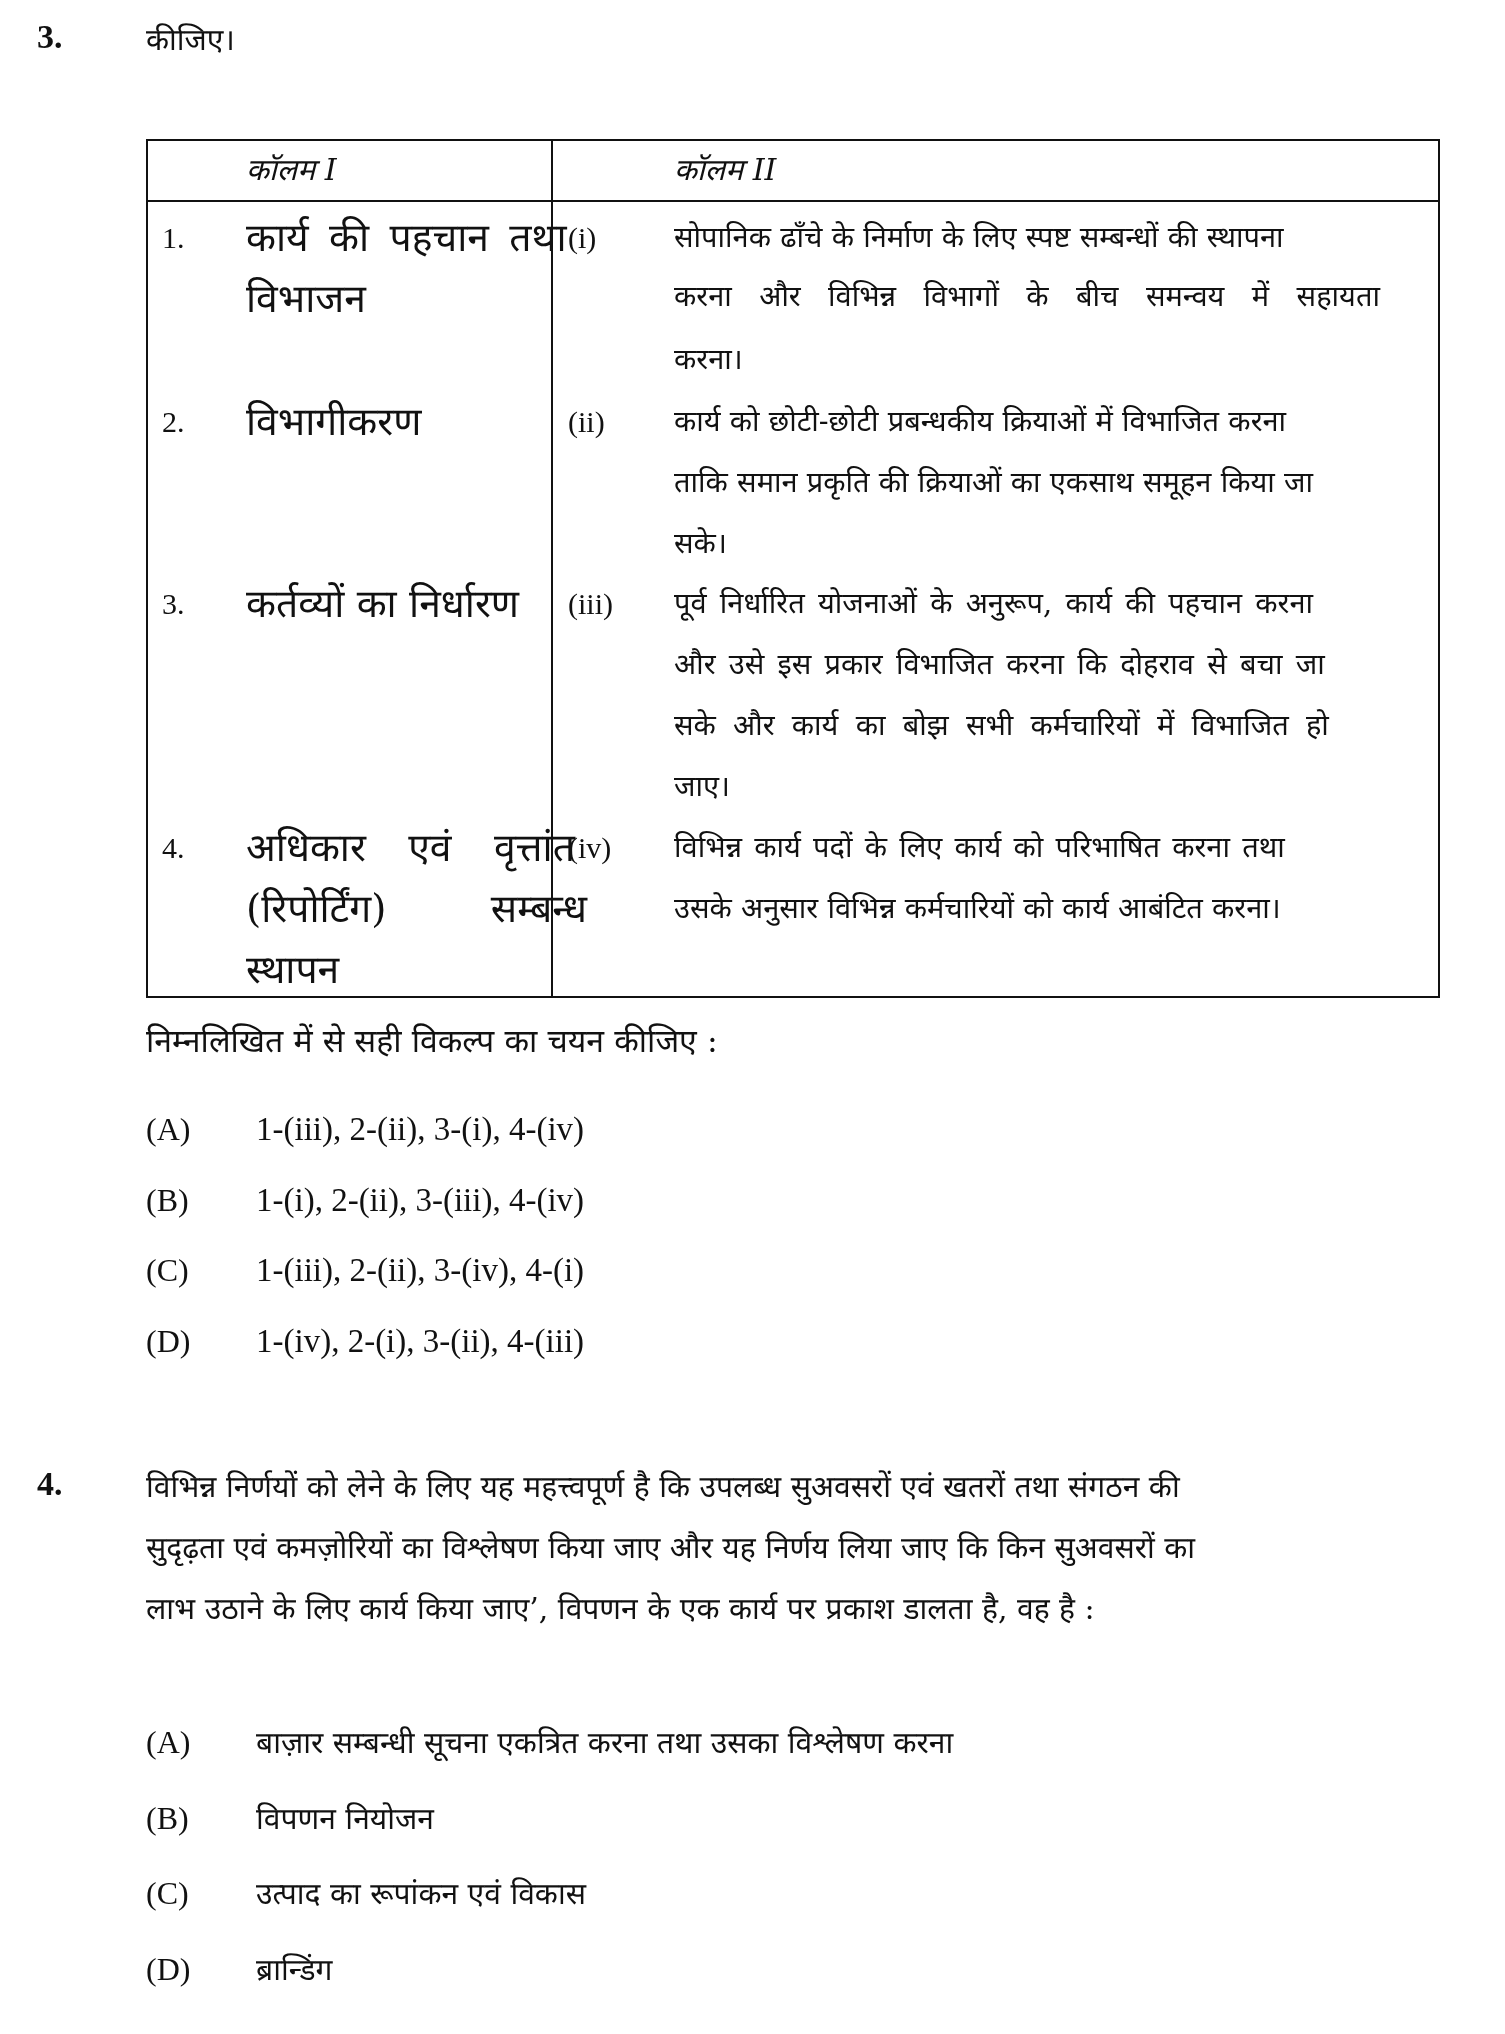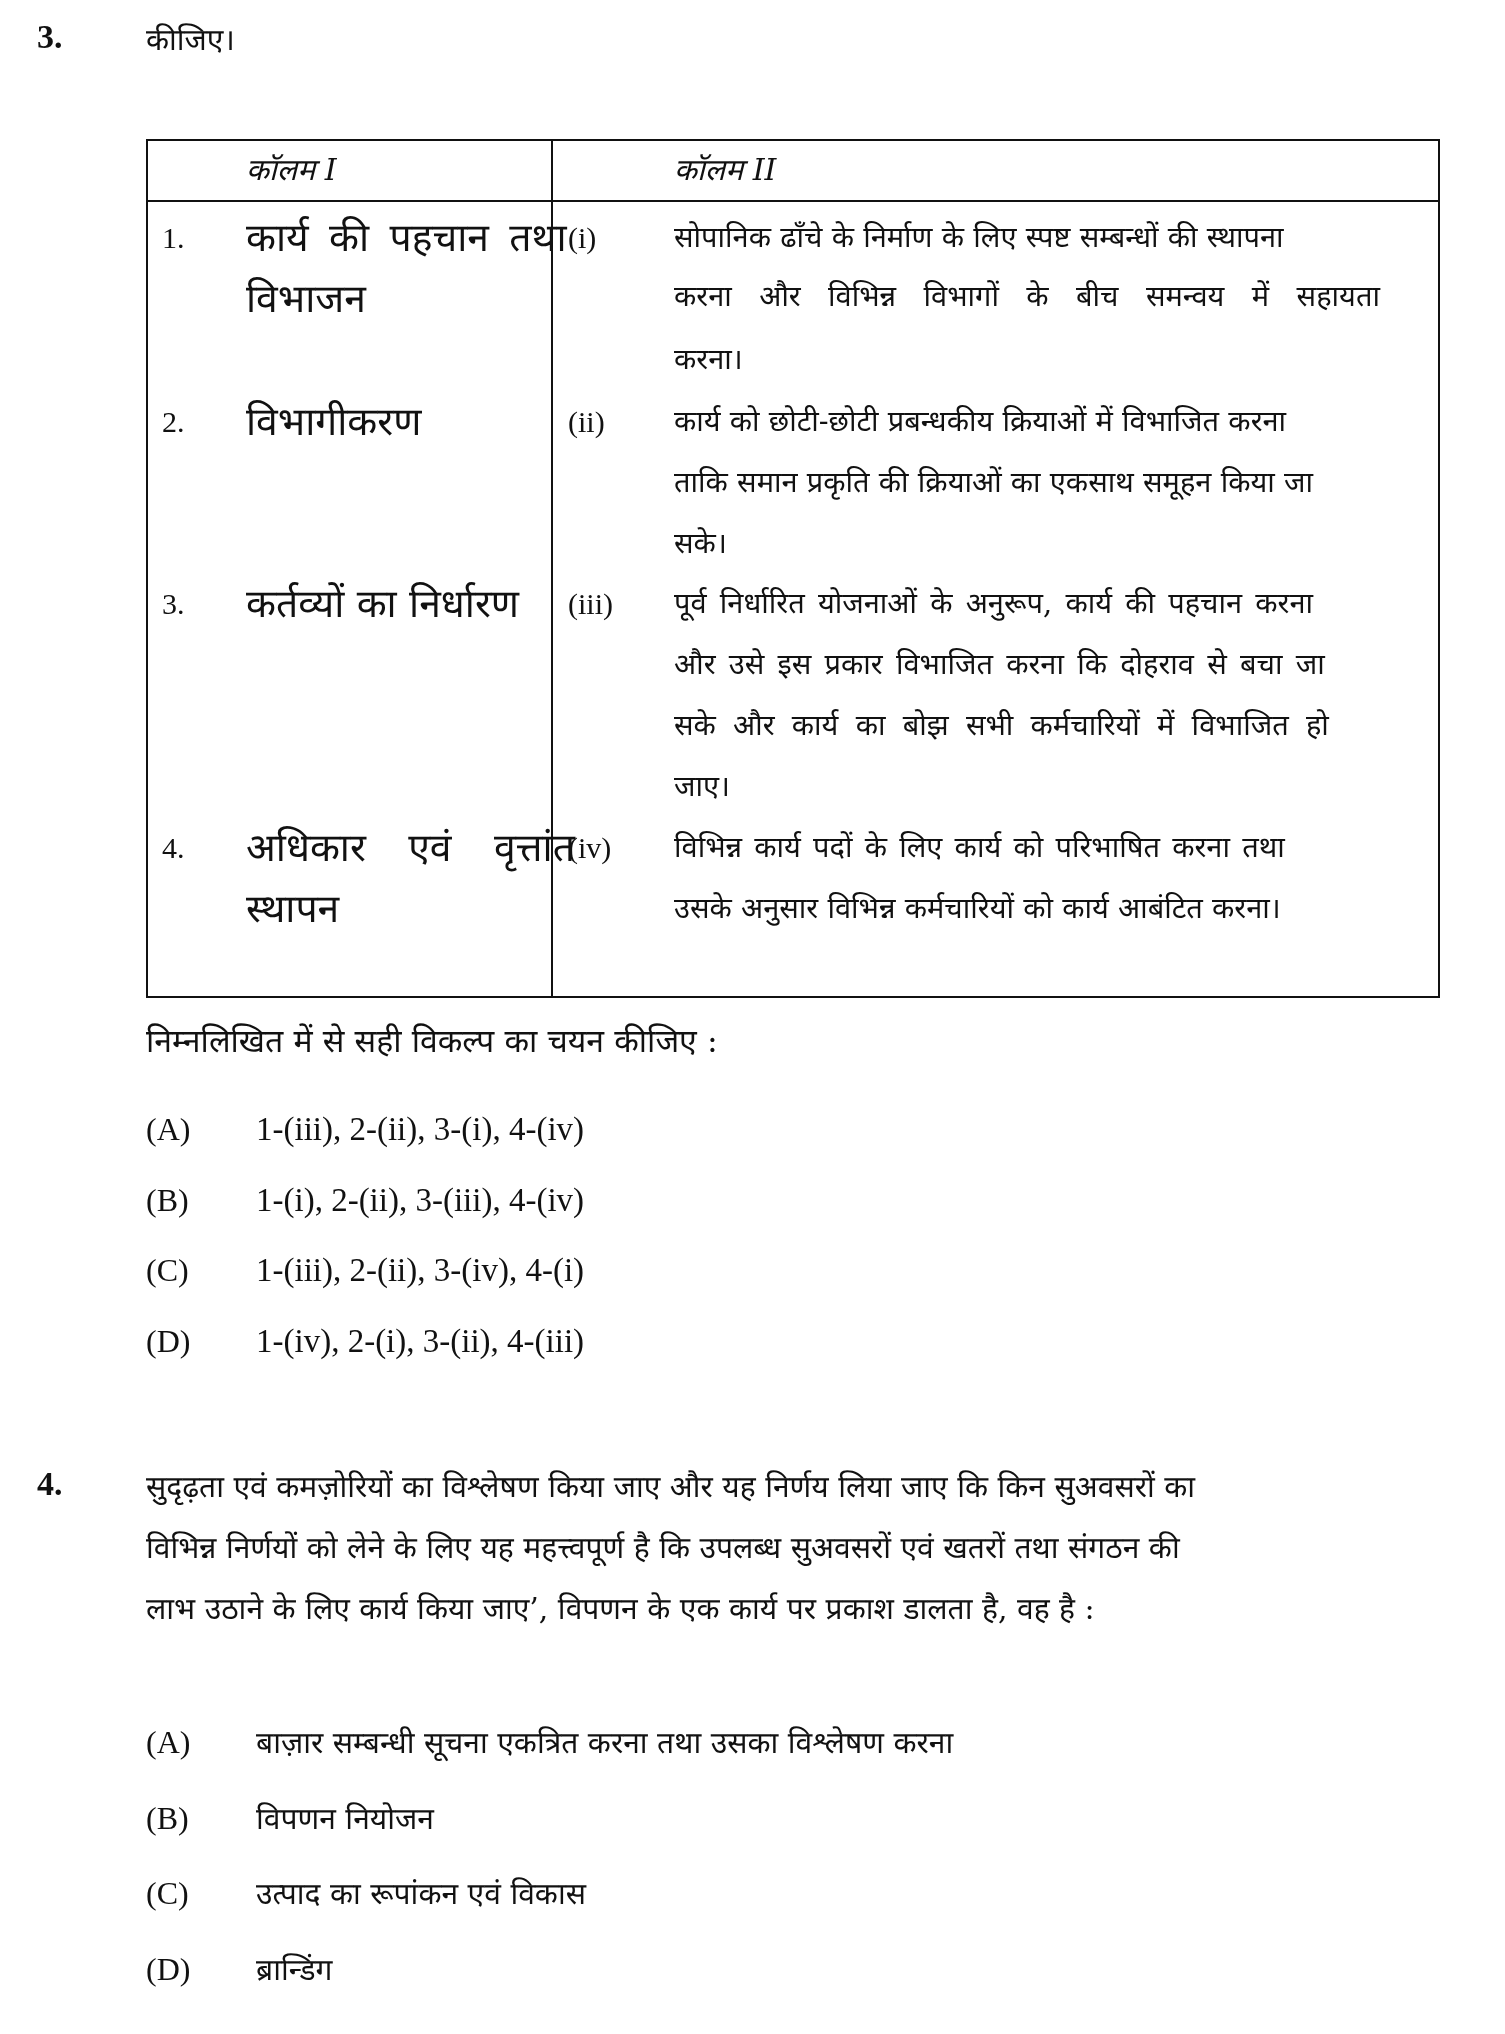--- a/index.html
+++ b/index.html
@@ -183,20 +183,21 @@
         <span class="line" style="word-spacing:4px;">और उसे इस प्रकार विभाजित करना कि दोहराव से बचा जा</span>
         <span class="line" style="word-spacing:8px;">सके और कार्य का बोझ सभी कर्मचारियों में विभाजित हो</span>
         <span class="line">जाए।</span>
       </div>
     </div>
 
     <div>
       <div class="row-num" style="top:676px;">4.</div>
       <div class="row-a" style="top:676px;">
         <span class="line" style="word-spacing:30px;">अधिकार एवं वृत्तांत</span>
+        <span class="line" style="word-spacing:92px;">(रिपोर्टिंग) सम्बन्ध</span>
         <span class="line">स्थापन</span>
       </div>
       <div class="row-roman" style="top:676px;">(iv)</div>
       <div class="row-b" style="top:676px;">
         <span class="line" style="word-spacing:3px;">विभिन्न कार्य पदों के लिए कार्य को परिभाषित करना तथा</span>
         <span class="line">उसके अनुसार विभिन्न कर्मचारियों को कार्य आबंटित करना।</span>
       </div>
     </div>
   </div>
 
@@ -216,22 +217,22 @@
   </div>
   <div class="option" style="top:1311px;">
     <span class="opt-label">(D)</span>
     <span class="opt-text-num">1-(iv), 2-(i), 3-(ii), 4-(iii)</span>
   </div>
 </div>
 
 <div>
   <div class="qnum" style="top:1465px;">4.</div>
   <div class="para" style="top:1456px;">
+    <span class="line">विभिन्न निर्णयों को लेने के लिए यह महत्त्वपूर्ण है कि उपलब्ध सुअवसरों एवं खतरों तथा संगठन की</span>
     <span class="line">सुदृढ़ता एवं कमज़ोरियों का विश्लेषण किया जाए और यह निर्णय लिया जाए कि किन सुअवसरों का</span>
-    <span class="line">विभिन्न निर्णयों को लेने के लिए यह महत्त्वपूर्ण है कि उपलब्ध सुअवसरों एवं खतरों तथा संगठन की</span>
     <span class="line">लाभ उठाने के लिए कार्य किया जाए’, विपणन के एक कार्य पर प्रकाश डालता है, वह है :</span>
   </div>
 
   <div class="option" style="top:1712px;">
     <span class="opt-label">(A)</span>
     <span class="opt-text">बाज़ार सम्बन्धी सूचना एकत्रित करना तथा उसका विश्लेषण करना</span>
   </div>
   <div class="option" style="top:1788px;">
     <span class="opt-label">(B)</span>
     <span class="opt-text">विपणन नियोजन</span>

